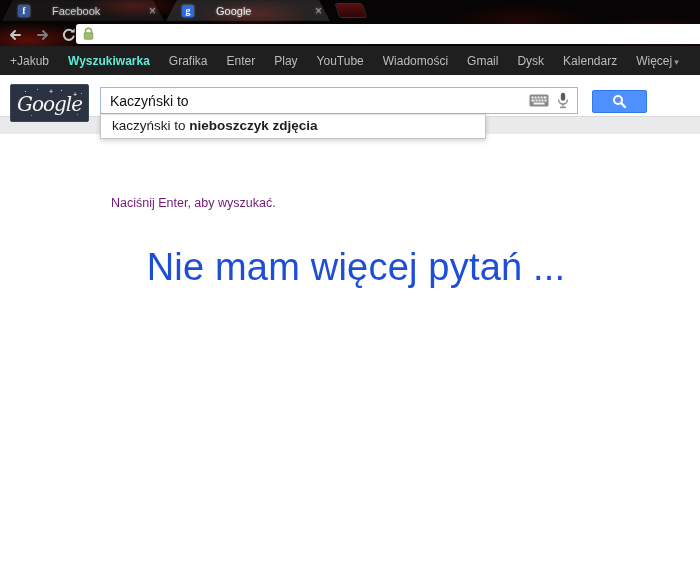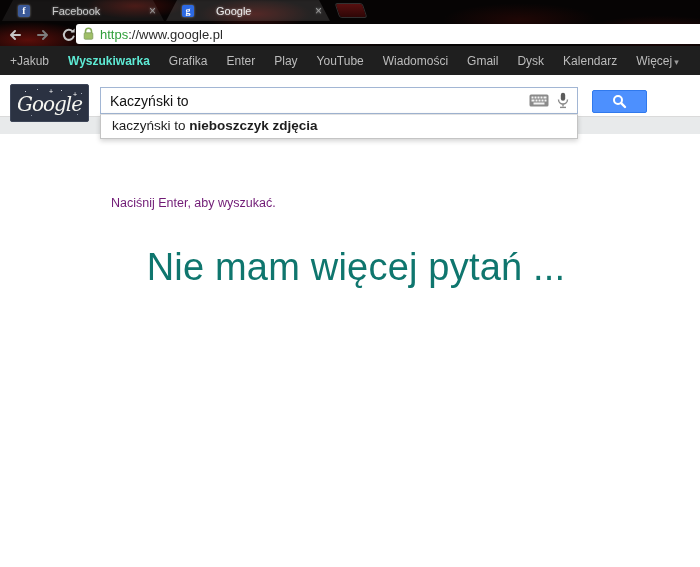--- a/index.html
+++ b/index.html
@@ -94,32 +94,32 @@
   .box-icon { flex:0 0 auto; display:flex; align-items:center; }
   .kb-icon { margin-right:8px; } .mic-icon { margin-right:8px; }
 
   .search-button {
     position:absolute; left:592px; top:90px; width:55px; height:23px;
     background:#4d90fe; border:1px solid #3079ed; border-radius:2px;
     display:flex; align-items:center; justify-content:center; cursor:pointer;
   }
 
   .suggestions {
-    position:absolute; left:100px; top:114px; width:478px; background:#fff;
+    position:absolute; left:100px; top:114px; width:386px; background:#fff;
     border:1px solid #c4c4c4; border-top:1px solid #e2e2e2;
     box-shadow:0 2px 5px rgba(0,0,0,.18); padding:2px 0 3px 0;
   }
   .sug-row { height:18px; line-height:18px; padding-left:11px; font-size:13.5px; color:#1d1d1d; white-space:nowrap; cursor:default; }
   .sug-row b { font-weight:bold; }
 
   .enter-hint { position:absolute; left:111px; top:196px; font-size:12.5px; color:#701a75; }
 
   .caption {
     position:absolute; top:246px; left:0; width:700px; text-align:center; text-indent:12px;
-    font-size:38px; color:#0f766e; letter-spacing:0.2px; white-space:nowrap;
+    font-size:38px; color:#1d4ed8; letter-spacing:0.2px; white-space:nowrap;
   }
 </style>
 </head>
 <body>
 
 <div id="screen">
 
   <div class="chrome-top">
 
     <div class="tab" style="left:2px; width:162px;">
@@ -151,21 +151,20 @@
         <svg width="16" height="16" viewBox="0 0 16 16">
           <path d="M12.6 9.5 a5 5 0 1 1 -1.2 -5.2" stroke="#c6c6c6" stroke-width="2" fill="none" stroke-linecap="round"></path>
           <path d="M13.6 1.6 v4 h-4 z" fill="#c6c6c6"></path>
         </svg>
       </div>
       <div class="addressbar">
         <svg width="13" height="14" viewBox="0 0 13 14">
           <path d="M3.5 6 V4.2 a3 3 0 0 1 6 0 V6" stroke="#86ac57" stroke-width="1.6" fill="none"></path>
           <rect x="2.2" y="5.8" width="8.6" height="6.4" rx="1" fill="#9fbf67" stroke="#7d9b5e" stroke-width="0.8"></rect>
         </svg>
-        <span class="url"><span class="scheme">https</span><span>://www.google.pl</span></span>
       </div>
     </div>
   </div>
 
   <div class="gnav">
     <span class="gnav-item">+Jakub</span>
     <span class="gnav-item active">Wyszukiwarka</span>
     <span class="gnav-item">Grafika</span>
     <span class="gnav-item">Enter</span>
     <span class="gnav-item">Play</span>

